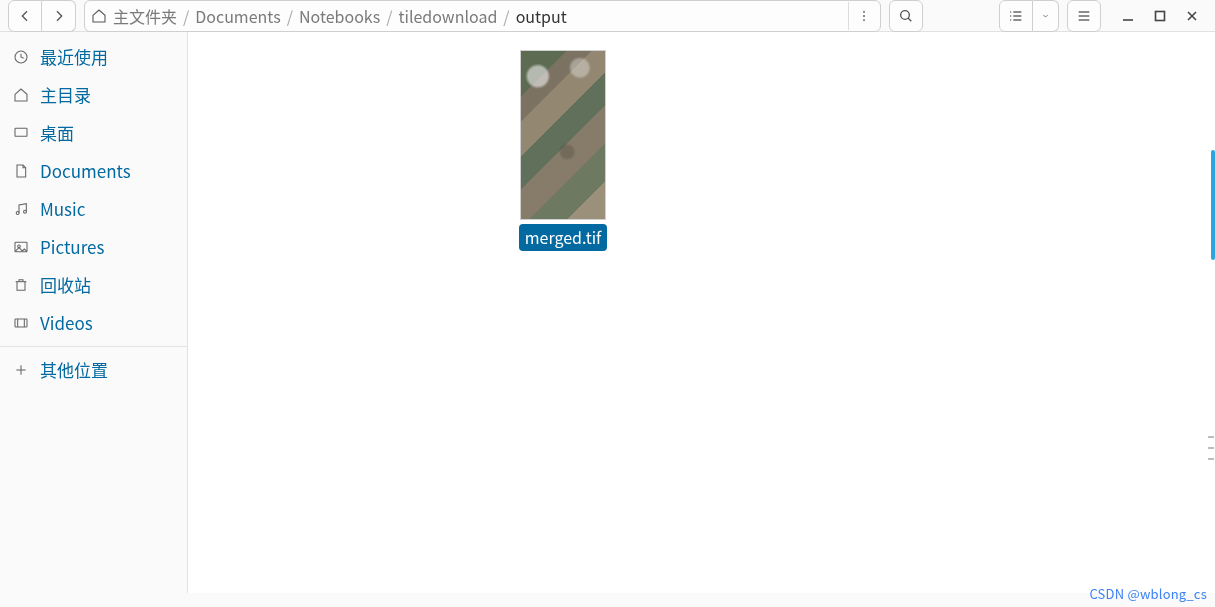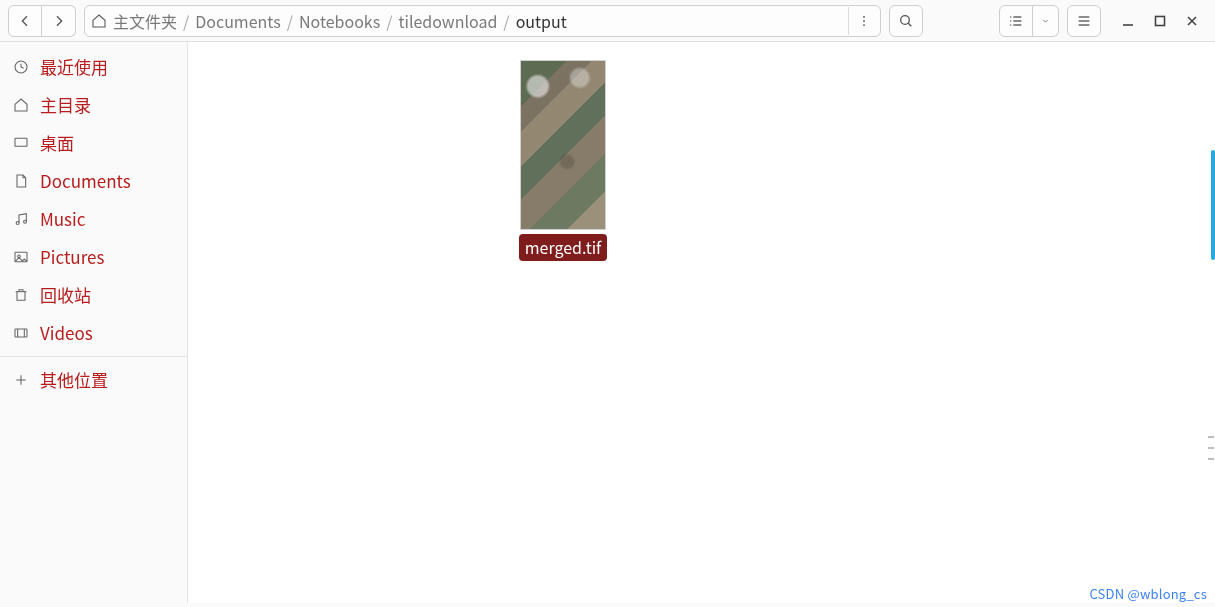--- a/index.html
+++ b/index.html
@@ -1,21 +1,21 @@
 <!DOCTYPE html>
 <html><head>
 <meta charset="utf-8">
 <style>
   * { box-sizing: border-box; margin: 0; padding: 0; }
   html, body { width: 1215px; height: 607px; font-family: "Noto Sans CJK SC","Ubuntu",sans-serif; background:#fafafa; overflow:hidden; }
   body { position:relative; }
 
   
   .toolbar {
-    height: 42px;
+    height: 32px;
     display:flex;
     align-items:center;
     padding: 6px 8px;
     gap:8px;
     background:#fafafa;
     border-bottom:1px solid #e1e1e1;
   }
   .btn {
     border:1px solid #cfcfcf;
     background:#fdfdfd;
@@ -73,21 +73,21 @@
 
   
   .content{ display:flex; height:calc(607px - 46px); }
 
   .sidebar{
     width:188px;
     background:#fafafa;
     border-right:1px solid #e3e3e3;
     padding-top:6px;
     font-size:17px;
-    color:#b91c1c;
+    color:#0369a1;
   }
   .side-item{
     display:flex;
     align-items:center;
     gap:10px;
     padding:6px 12px;
     cursor:pointer;
     line-height:26px;
   }
   .side-item .ic{ width:18px; display:flex; justify-content:center; color:#666; }
@@ -125,21 +125,21 @@
     content:"";
     position:absolute; inset:0;
     background:
       radial-gradient(circle at 20% 15%, rgba(250,250,250,.55) 0 6%, transparent 8%),
       radial-gradient(circle at 70% 10%, rgba(250,250,250,.35) 0 5%, transparent 7%),
       radial-gradient(circle at 55% 60%, rgba(0,0,0,.15) 0 5%, transparent 8%),
       linear-gradient(0deg, rgba(0,0,0,.12), rgba(0,0,0,.12));
   }
   .file-label{
     display:inline-block;
-    background:#7f1d1d;
+    background:#0369a1;
     color:#fff;
     font-size:16px;
     padding:1px 6px 2px;
     border-radius:4px;
   }
 
   .watermark{
     position:absolute;
     right:8px;
     bottom:4px;

